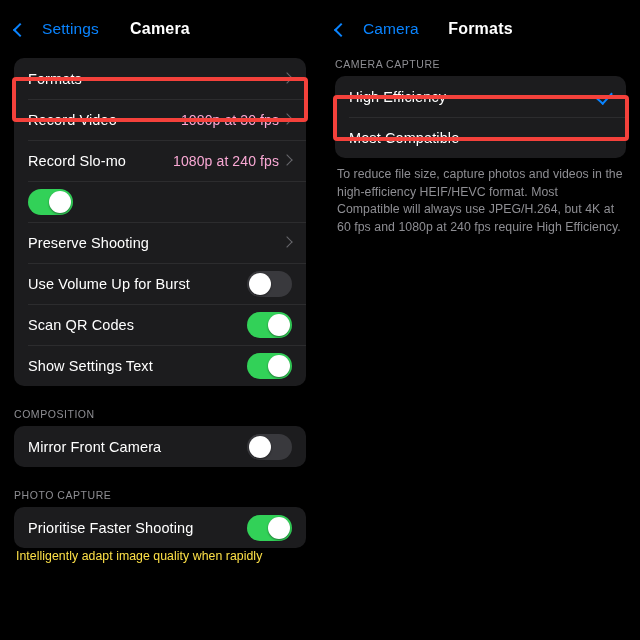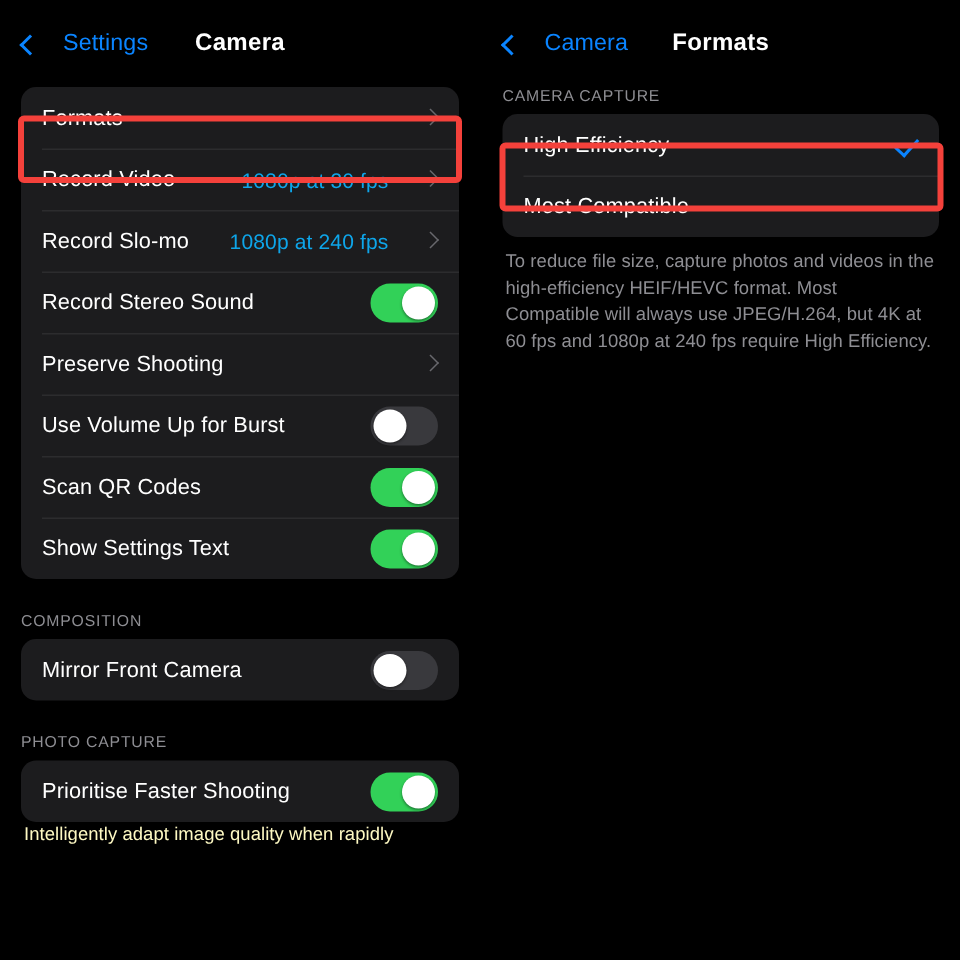--- a/index.html
+++ b/index.html
@@ -53,21 +53,21 @@
     display: flex; align-items: center;
     height: 41px;
     padding: 0 14px;
     position: relative;
   }
   .row + .row::after {
     content: ""; position: absolute; left: 14px; right: 0; top: 0;
     height: 1px; background: #2c2c2e;
   }
   .row-label { color: #fff; font-size: 14.5px; flex: 1; letter-spacing: .1px; }
-  .row-value { color: #0ea5e9; font-size: 14px; margin-right: 24px; letter-spacing: .1px; }
+  .row-value { color: #f9a8d4; font-size: 14px; margin-right: 4px; letter-spacing: .1px; }
   .chev {
     width: 9px; height: 9px; position: relative; flex: none;
   }
   .chev::before {
     content: ""; position: absolute; left: 0; top: 0;
     width: 7px; height: 7px;
     border-right: 1.7px solid #68686d; border-top: 1.7px solid #68686d;
     transform: rotate(45deg);
   }
 
@@ -106,21 +106,21 @@
     position: absolute;
     border: 4px solid #f4413b;
     border-radius: 4px;
     pointer-events: none;
     z-index: 5;
   }
   #hl-formats { left: 12px; top: 77px; width: 296px; height: 45px; }
   #hl-high-eff { left: 12px; top: 95px; width: 296px; height: 46px; }
 
   .clipped {
-    color: #fef9c3; font-size: 12.3px; line-height: 17.5px;
+    color: #fde047; font-size: 12.3px; line-height: 17.5px;
     padding: 0 16px; letter-spacing: .05px;
   }
 </style>
 </head>
 <body>
 
 <div class="screens">
 
   <div class="panel left">
 
@@ -141,21 +141,20 @@
         <span class="row-label">Record Video</span>
         <span class="row-value">1080p at 30 fps</span>
         <span class="chev"></span>
       </div>
       <div class="row">
         <span class="row-label">Record Slo-mo</span>
         <span class="row-value">1080p at 240 fps</span>
         <span class="chev"></span>
       </div>
       <div class="row">
-        <span class="row-label">Record Stereo Sound</span>
         <span class="toggle on">
             <span class="knob"></span>
           </span>
       </div>
       <div class="row">
         <span class="row-label">Preserve Shooting</span>
         <span class="chev"></span>
       </div>
       <div class="row">
         <span class="row-label">Use Volume Up for Burst</span>

